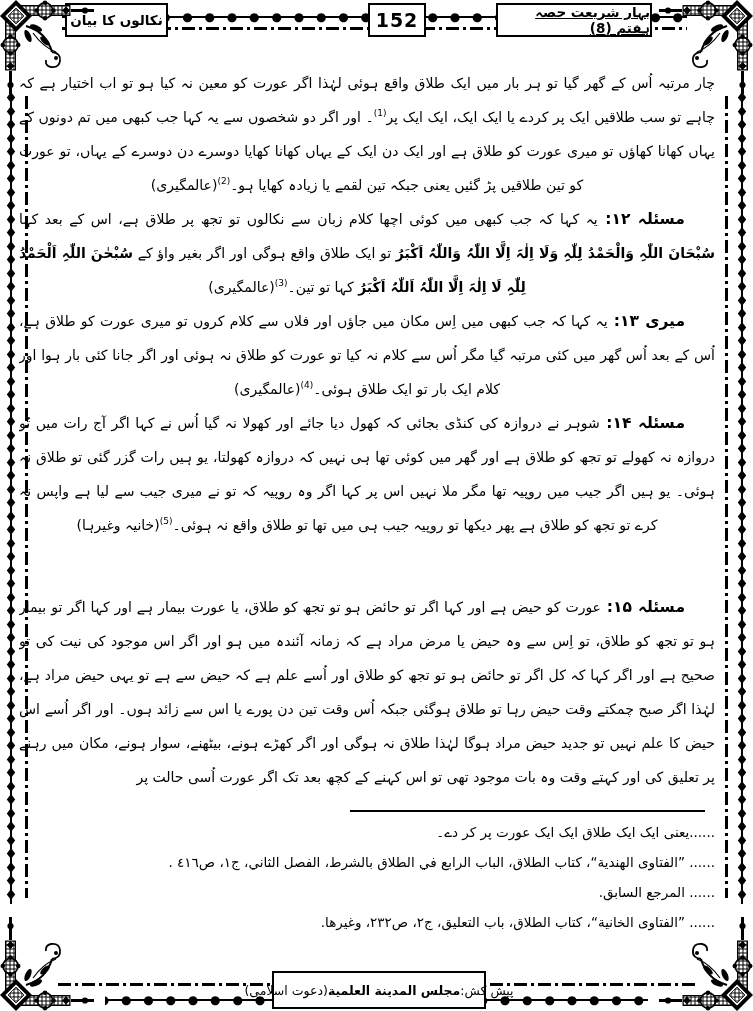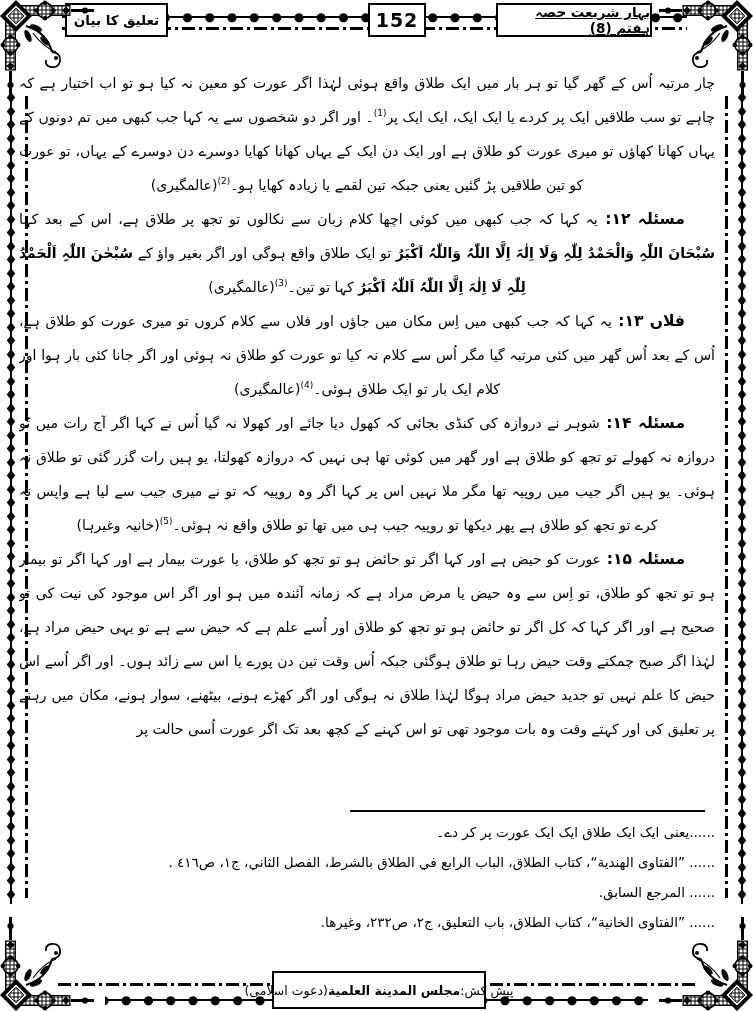--- a/index.html
+++ b/index.html
@@ -31,21 +31,21 @@
                font-family:"DejaVu Sans",sans-serif;letter-spacing:1px;direction:ltr;margin-left:23px;}
   .hbox.title-left{left:65px;width:99px;font-size:13.5px;font-weight:bold;}
   
   .corner{position:absolute;width:100px;height:100px;z-index:5;}
   .c-tl{top:0;left:0;} .c-tr{top:0;right:0;transform:scaleX(-1);}
   .c-bl{bottom:0;left:0;transform:scaleY(-1);} .c-br{bottom:0;right:0;transform:scale(-1,-1);}
   
   .body-text{position:absolute;top:66px;right:38px;left:19px;height:744px;overflow:hidden;
              font-size:14px;line-height:34px;text-align:justify;z-index:2;}
   .para{margin:0;text-align:justify;text-align-last:center;}
-  .para.flow{text-align-last:auto;}
+  .para.flow{text-align-last:auto;margin-top:48px;}
   .para.indent{text-indent:30px;}
   .mas-label{font-weight:bold;font-size:15.5px;}
   .arabic{font-weight:bold;}
   sup.fn-ref{font-size:9px;vertical-align:super;line-height:0;}
   
   .footnotes{position:absolute;top:804px;right:38px;left:32px;background:#fff;z-index:3;
              font-size:13.5px;line-height:30px;text-align:right;}
   .fn-sep{width:355px;height:2px;background:#000;margin:6px 10px 5px auto;}
   .fn-row{display:flex;flex-direction:row;gap:165px;justify-content:flex-start;}
   .fn-item{white-space:nowrap;}
@@ -225,40 +225,40 @@
 
   <div class="hchain hdr">● ● ● ● ● ● ● ● ● ● ● ● ● ● ● ● ● ● ● ● ● ● ● ● ● ● ● ● ● ● ● ● ● ● ● ● ● ● ● ● ● ● ● ● ● ●</div>
   <div class="hdash hdr"></div>
   <div class="hbox title-right">
     <span>بہار شریعت حصہ ہفتم (8)</span>
   </div>
   <div class="hbox pageno">
     <span>152</span>
   </div>
   <div class="hbox title-left">
-    <span>تعلیق کا بیان</span>
+    <span>نکالوں کا بیان</span>
   </div>
 
   <svg class="corner c-tl">
       <use href="#corner-ornament"></use>
     </svg>
   <svg class="corner c-tr">
       <use href="#corner-ornament"></use>
     </svg>
   <svg class="corner c-bl">
       <use href="#corner-ornament"></use>
     </svg>
   <svg class="corner c-br">
       <use href="#corner-ornament"></use>
     </svg>
 
   <div class="body-text">
       <p class="para"><span class="normal">چار مرتبہ اُس کے گھر گیا تو ہر بار میں ایک طلاق واقع ہوئی لہٰذا اگر عورت کو معین نہ کیا ہو تو اب اختیار ہے کہ چاہے تو سب طلاقیں ایک پر کردے یا ایک ایک، ایک ایک پر</span><sup class="fn-ref">(1)</sup><span class="normal">۔ اور اگر دو شخصوں سے یہ کہا جب کبھی میں تم دونوں کے یہاں کھانا کھاؤں تو میری عورت کو طلاق ہے اور ایک دن ایک کے یہاں کھانا کھایا دوسرے دن دوسرے کے یہاں، تو عورت کو تین طلاقیں پڑ گئیں یعنی جبکہ تین لقمے یا زیادہ کھایا ہو۔</span><sup class="fn-ref">(2)</sup><span class="normal">(عالمگیری)</span></p>
       <p class="para indent"><span class="mas-label">مسئلہ ۱۲: </span><span class="normal">یہ کہا کہ جب کبھی میں کوئی اچھا کلام زبان سے نکالوں تو تجھ پر طلاق ہے، اس کے بعد کہا </span><span class="arabic">سُبْحَانَ اللّٰہِ وَالْحَمْدُ لِلّٰہِ وَلَا اِلٰہَ اِلَّا اللّٰہُ وَاللّٰہُ اَکْبَرُ</span><span class="normal"> تو ایک طلاق واقع ہوگی اور اگر بغیر واؤ کے </span><span class="arabic">سُبْحٰنَ اللّٰہِ اَلْحَمْدُ لِلّٰہِ لَا اِلٰہَ اِلَّا اللّٰہُ اَللّٰہُ اَکْبَرُ</span><span class="normal"> کہا تو تین۔</span><sup class="fn-ref">(3)</sup><span class="normal">(عالمگیری)</span></p>
-      <p class="para indent"><span class="mas-label">فلاں ۱۳: </span><span class="normal">یہ کہا کہ جب کبھی میں اِس مکان میں جاؤں اور فلاں سے کلام کروں تو میری عورت کو طلاق ہے، اُس کے بعد اُس گھر میں کئی مرتبہ گیا مگر اُس سے کلام نہ کیا تو عورت کو طلاق نہ ہوئی اور اگر جانا کئی بار ہوا اور کلام ایک بار تو ایک طلاق ہوئی۔</span><sup class="fn-ref">(4)</sup><span class="normal">(عالمگیری)</span></p>
+      <p class="para indent"><span class="mas-label">میری ۱۳: </span><span class="normal">یہ کہا کہ جب کبھی میں اِس مکان میں جاؤں اور فلاں سے کلام کروں تو میری عورت کو طلاق ہے، اُس کے بعد اُس گھر میں کئی مرتبہ گیا مگر اُس سے کلام نہ کیا تو عورت کو طلاق نہ ہوئی اور اگر جانا کئی بار ہوا اور کلام ایک بار تو ایک طلاق ہوئی۔</span><sup class="fn-ref">(4)</sup><span class="normal">(عالمگیری)</span></p>
       <p class="para indent"><span class="mas-label">مسئلہ ۱۴: </span><span class="normal">شوہر نے دروازہ کی کنڈی بجائی کہ کھول دیا جائے اور کھولا نہ گیا اُس نے کہا اگر آج رات میں تُو دروازہ نہ کھولے تو تجھ کو طلاق ہے اور گھر میں کوئی تھا ہی نہیں کہ دروازہ کھولتا، یو ہیں رات گزر گئی تو طلاق نہ ہوئی۔ یو ہیں اگر جیب میں روپیہ تھا مگر ملا نہیں اس پر کہا اگر وہ روپیہ کہ تو نے میری جیب سے لیا ہے واپس نہ کرے تو تجھ کو طلاق ہے پھر دیکھا تو روپیہ جیب ہی میں تھا تو طلاق واقع نہ ہوئی۔</span><sup class="fn-ref">(5)</sup><span class="normal">(خانیہ وغیرہا)</span></p>
       <p class="para flow indent"><span class="mas-label">مسئلہ ۱۵: </span><span class="normal">عورت کو حیض ہے اور کہا اگر تو حائض ہو تو تجھ کو طلاق، یا عورت بیمار ہے اور کہا اگر تو بیمار ہو تو تجھ کو طلاق، تو اِس سے وہ حیض یا مرض مراد ہے کہ زمانہ آئندہ میں ہو اور اگر اس موجود کی نیت کی تو صحیح ہے اور اگر کہا کہ کل اگر تو حائض ہو تو تجھ کو طلاق اور اُسے علم ہے کہ حیض سے ہے تو یہی حیض مراد ہے، لہٰذا اگر صبح چمکتے وقت حیض رہا تو طلاق ہوگئی جبکہ اُس وقت تین دن پورے یا اس سے زائد ہوں۔ اور اگر اُسے اس حیض کا علم نہیں تو جدید حیض مراد ہوگا لہٰذا طلاق نہ ہوگی اور اگر کھڑے ہونے، بیٹھنے، سوار ہونے، مکان میں رہنے پر تعلیق کی اور کہتے وقت وہ بات موجود تھی تو اس کہنے کے کچھ بعد تک اگر عورت اُسی حالت پر</span></p>
     </div>
 
   <div class="footnotes">
     <div class="fn-sep"></div>
     <div id="fn-list">
         <div class="fn-row">
           <span class="fn-item">......یعنی ایک ایک طلاق ایک ایک عورت پر کر دے۔</span>
         </div>

